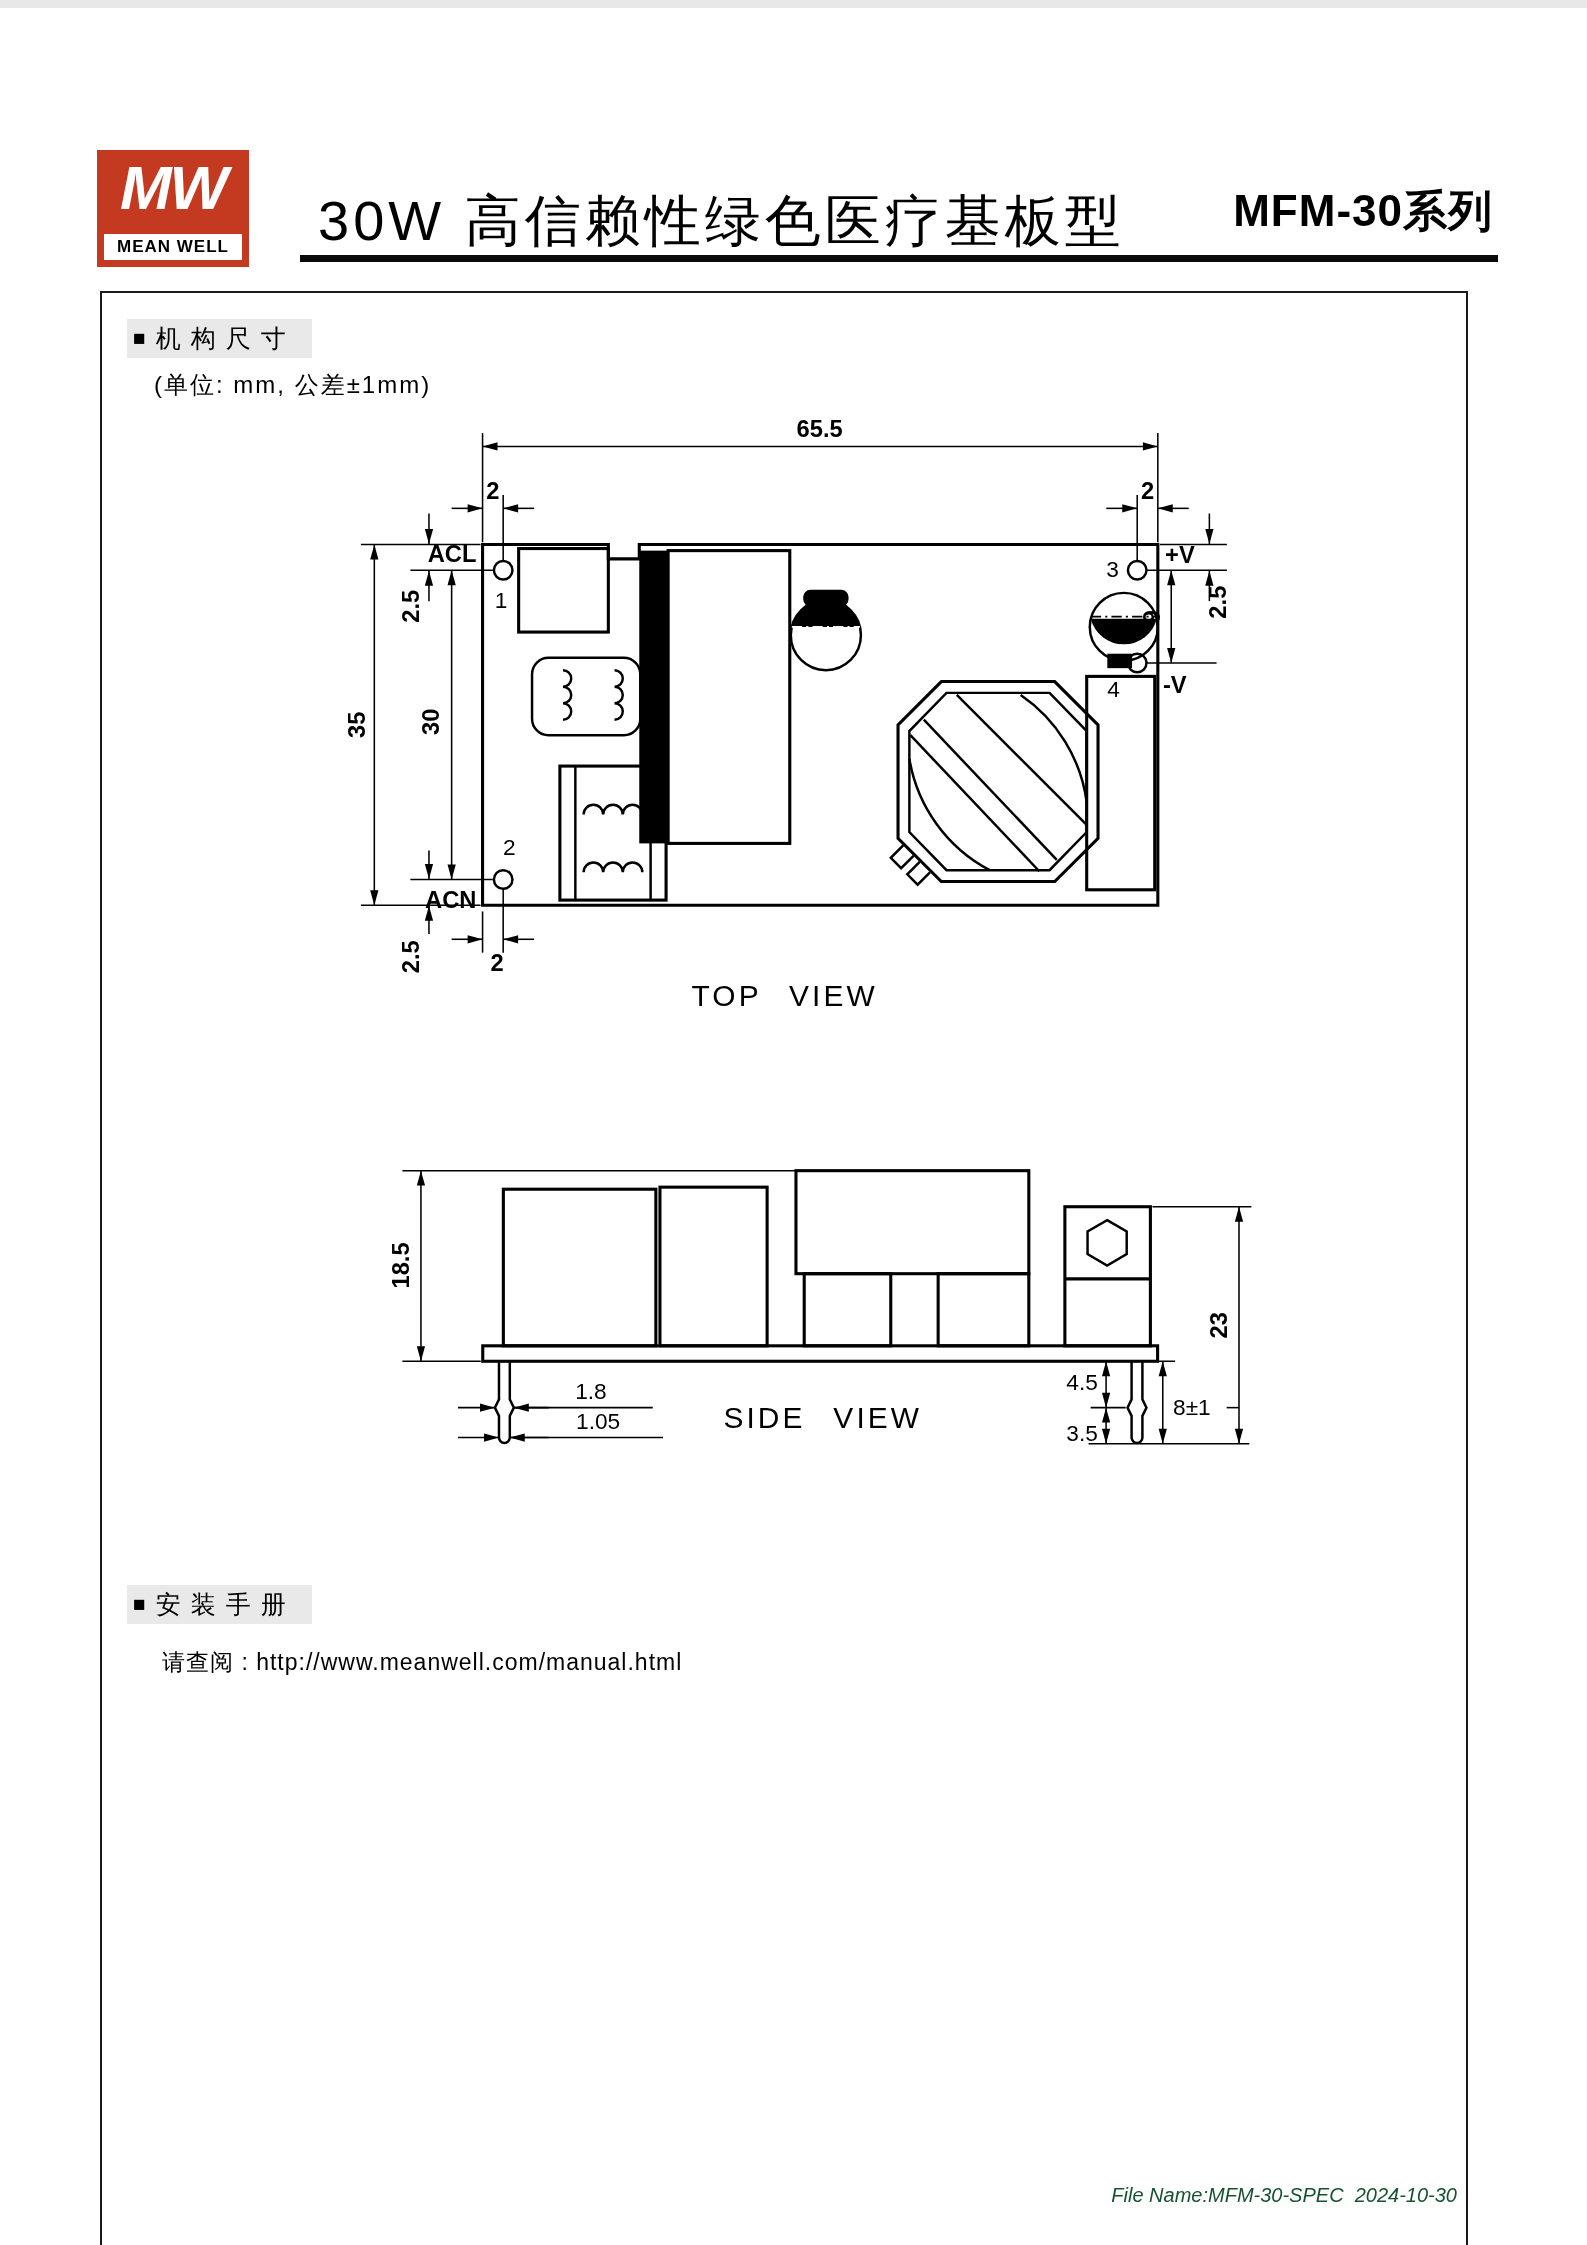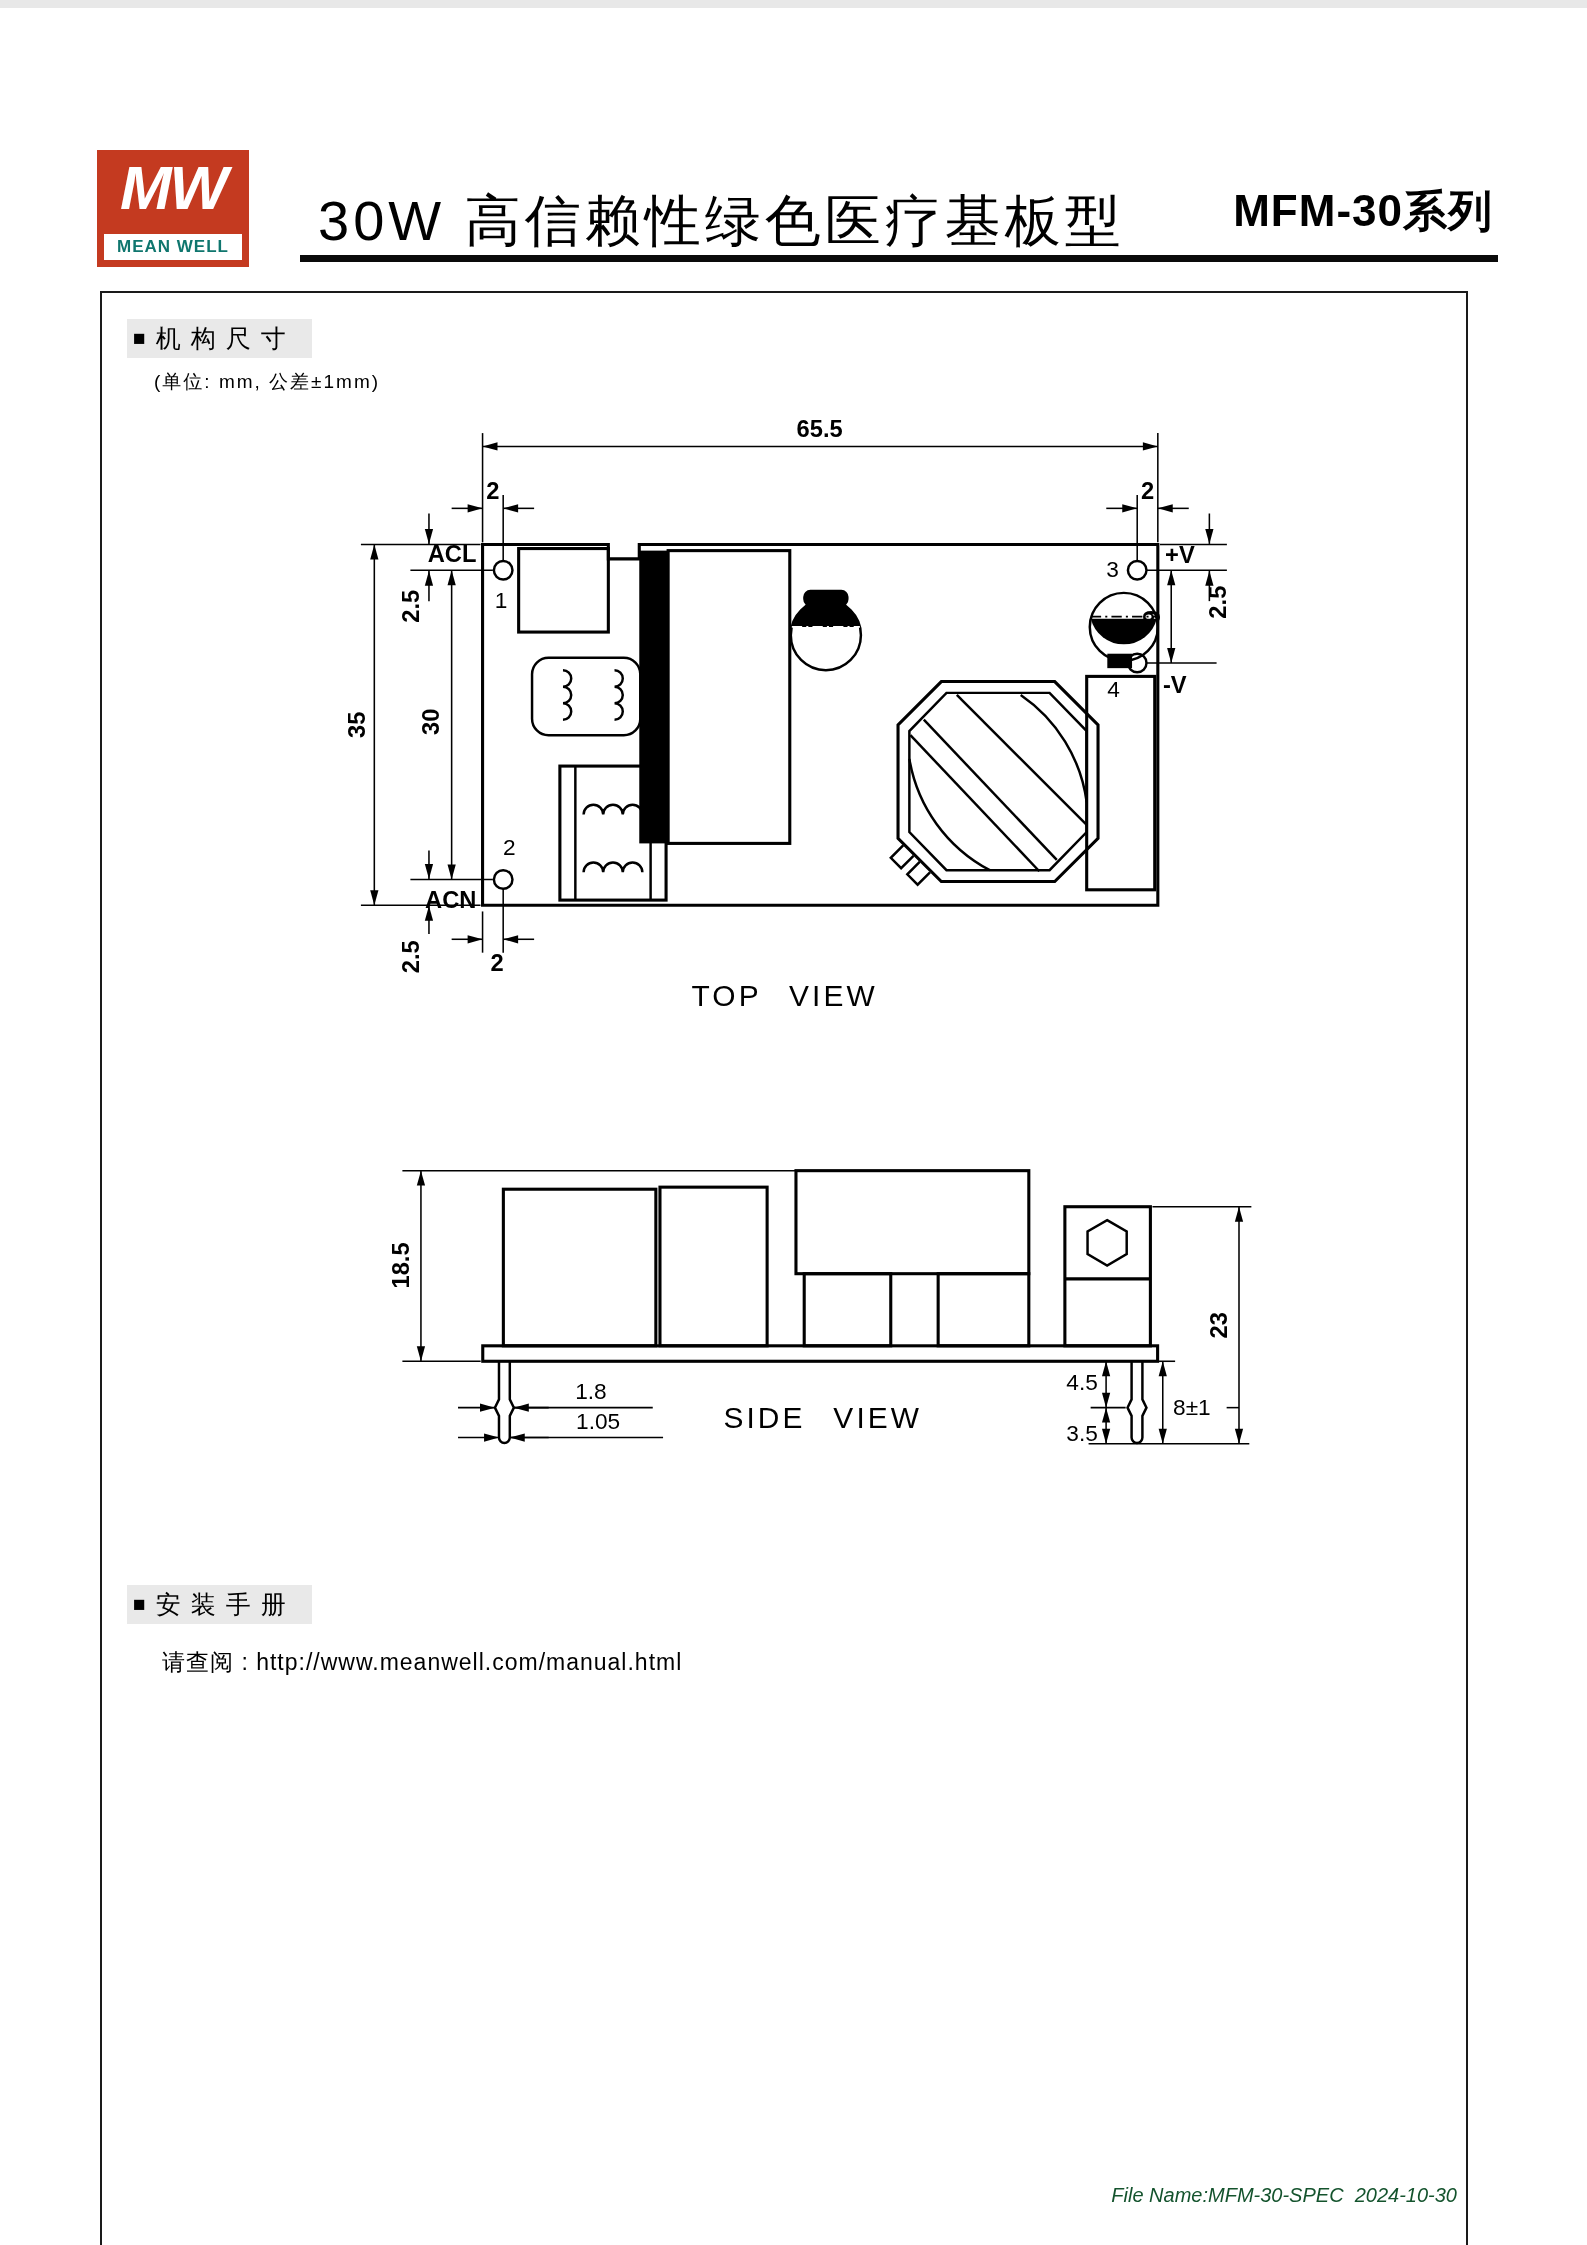--- a/index.html
+++ b/index.html
@@ -13,21 +13,21 @@
     position:absolute; left:97px; top:142px; width:152px; height:117px;
     background:#c43a20;
   }
   #logo .mono {
     position:absolute; top:2px; left:0; right:0; text-align:center;
     font-size:62px; font-weight:bold; font-style:italic; color:#fff;
     letter-spacing:-2px;
   }
   #logo .strip {
     position:absolute; left:7px; right:7px; bottom:7px; height:26px;
-    background:#fff; color:#0f766e; font-weight:bold; font-size:17px;
+    background:#fff; color:#000000; font-weight:bold; font-size:17px;
     text-align:center; line-height:26px; letter-spacing:1px;
   }
   #doc-title {
     position:absolute; left:318px; top:176px; font-size:56px;
     letter-spacing:4px; white-space:nowrap;
   }
   #doc-series {
     position:absolute; right:94px; top:174px; font-size:44px; font-weight:bold;
     letter-spacing:1px; white-space:nowrap;
   }
@@ -39,21 +39,21 @@
     position:absolute; left:100px; top:283px; width:1368px; height:2100px;
     border:2px solid #1a1a1a;
   }
   .section-head {
     position:absolute; background:#e9e9e9; padding:3px 16px 3px 6px;
     font-size:25px; white-space:nowrap;
   }
   .section-head .bullet { font-size:21px; margin-right:10px; position:relative; top:-2px; }
   .section-head .stitle { letter-spacing:10px; }
   #mech-head  { left:25px; top:26px; }
-  #mech-note  { position:absolute; left:52px; top:76px; font-size:19px; letter-spacing:2px; }
+  #mech-note  { position:absolute; left:52px; top:76px; font-size:24px; letter-spacing:2px; }
   #manual-head { left:25px; top:1292px; }
   #manual-body { position:absolute; left:60px; top:1354px; font-size:23px; letter-spacing:1px; }
   
   #tv-wrap { position:absolute; left:195px; top:107px; }
   #sv-wrap { position:absolute; left:195px; top:855px; }
   svg .o  { fill:none; stroke:#000; stroke-width:3; }
   svg .o2 { fill:none; stroke:#000; stroke-width:2.4; }
   svg .d  { fill:none; stroke:#000; stroke-width:1.5; }
   svg .blk { fill:#000; stroke:none; }
   svg text { fill:#000; font-family:"Liberation Sans", sans-serif; }

